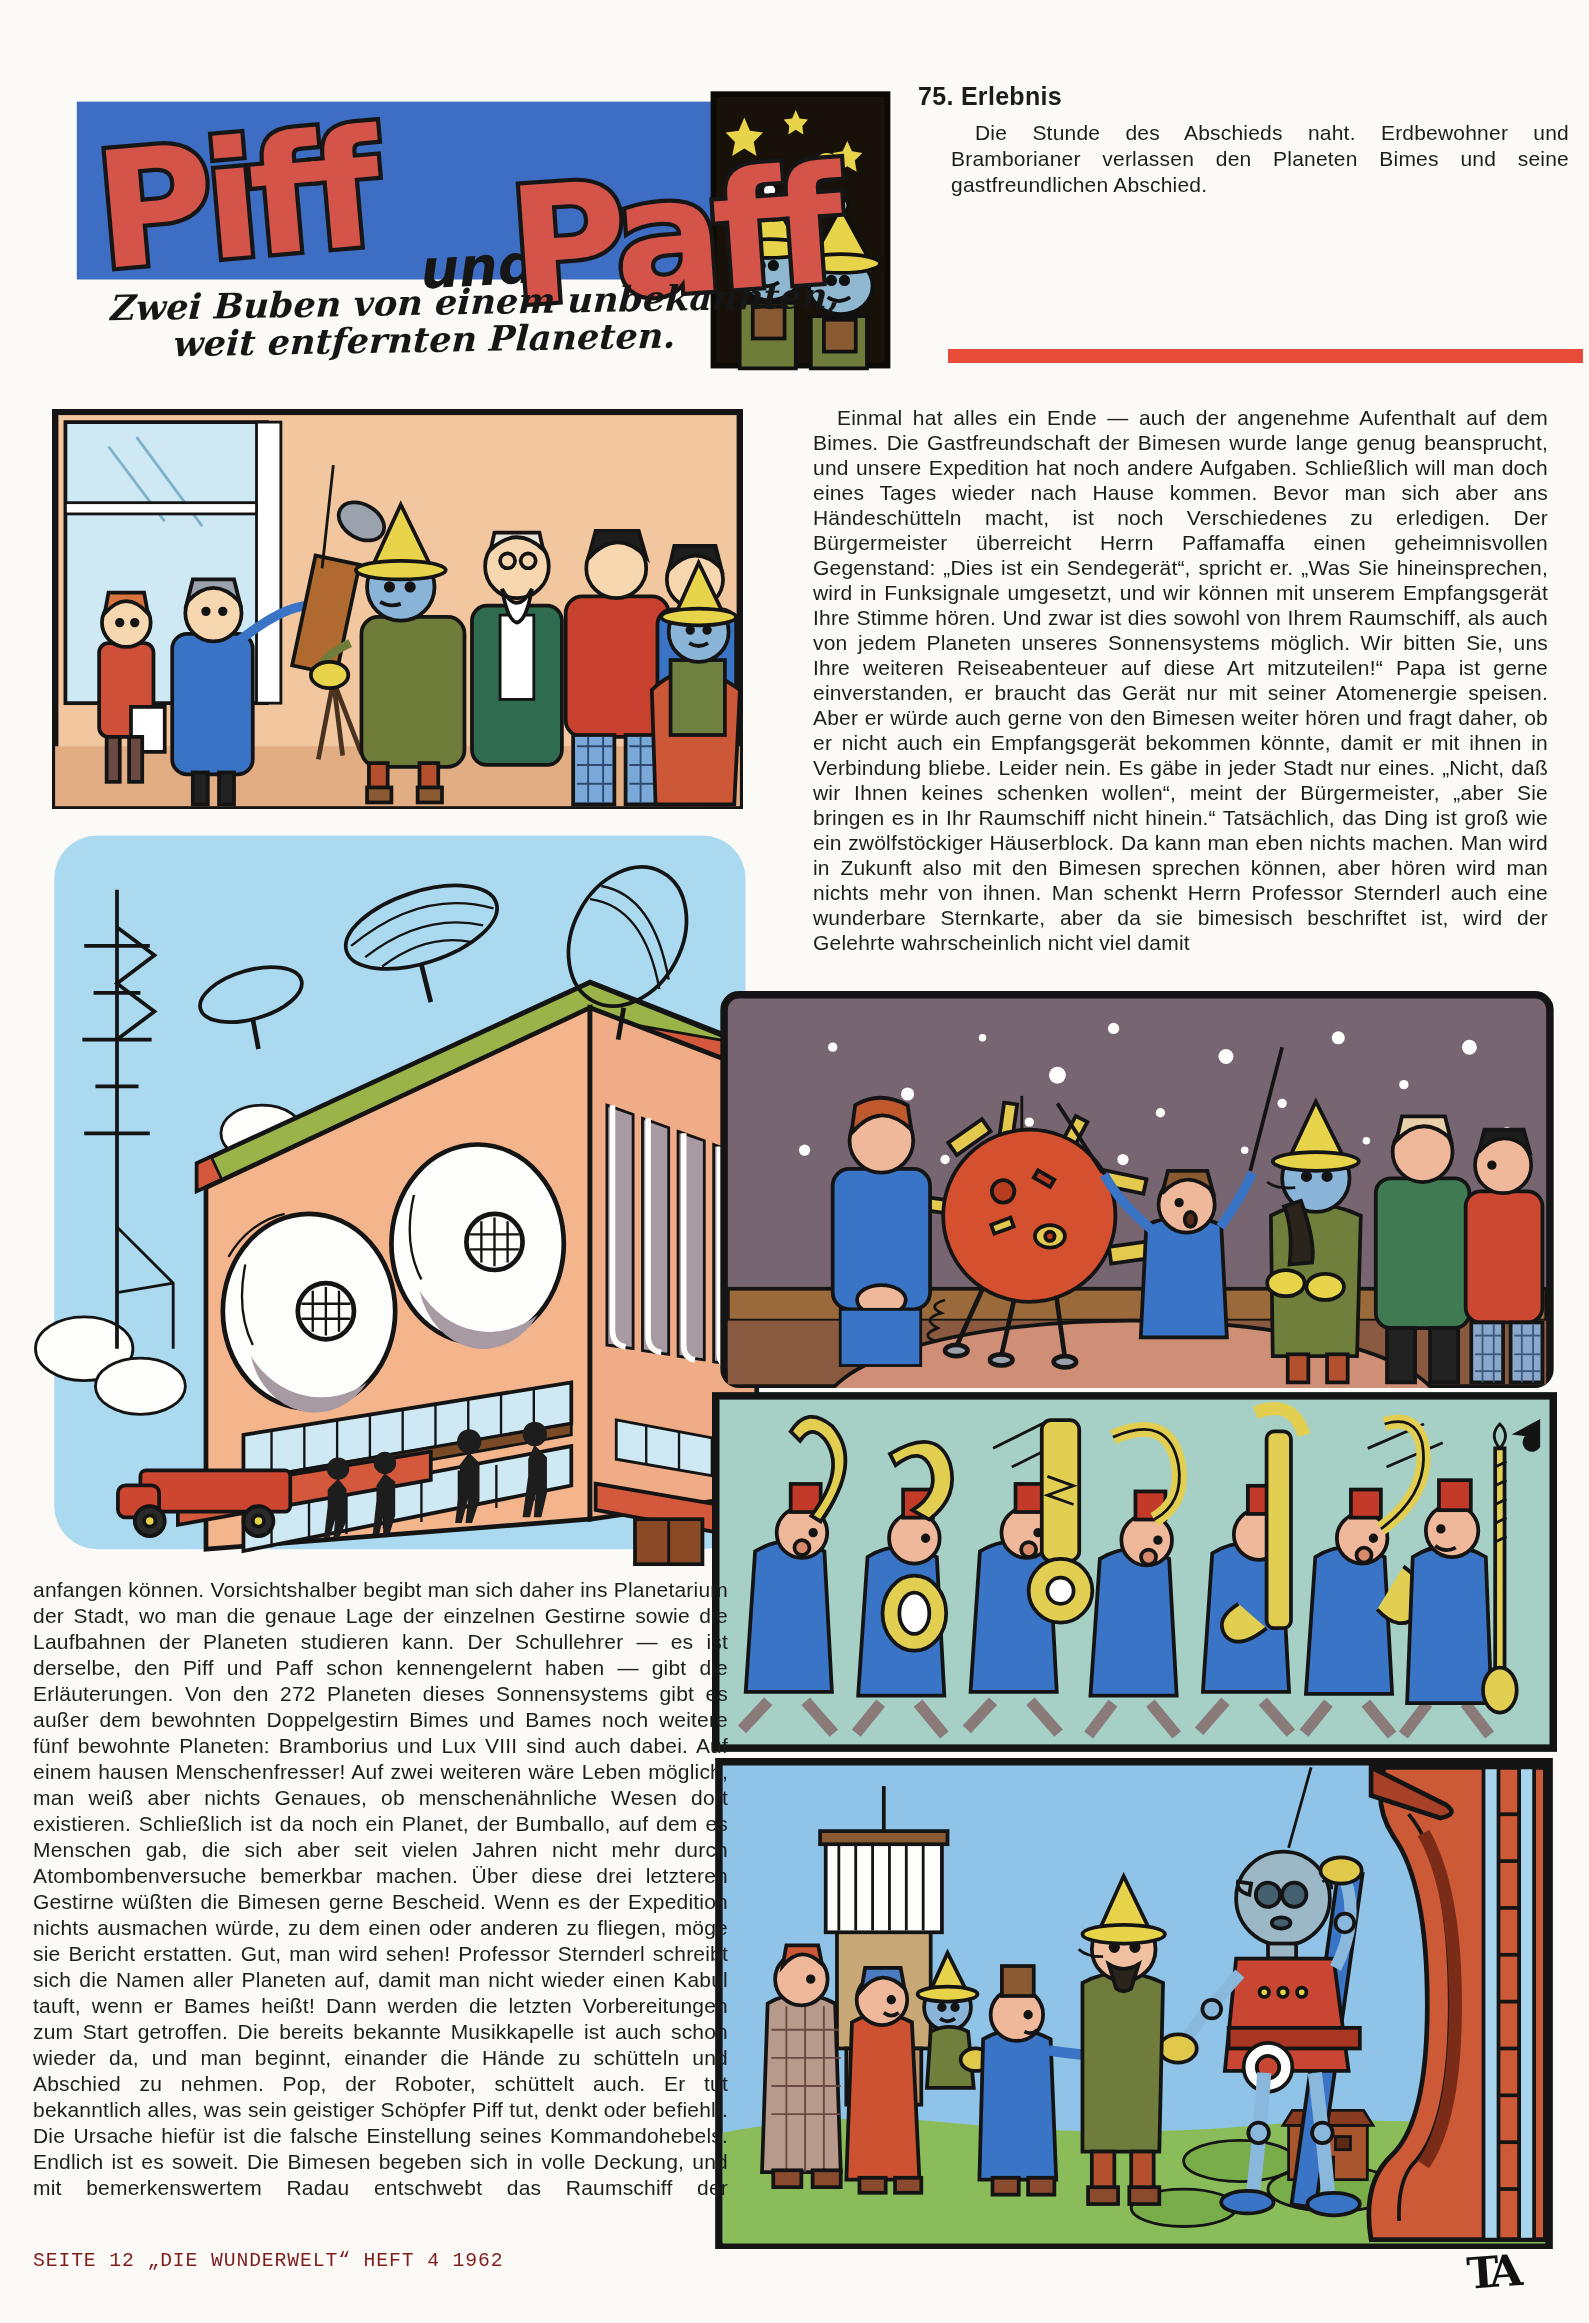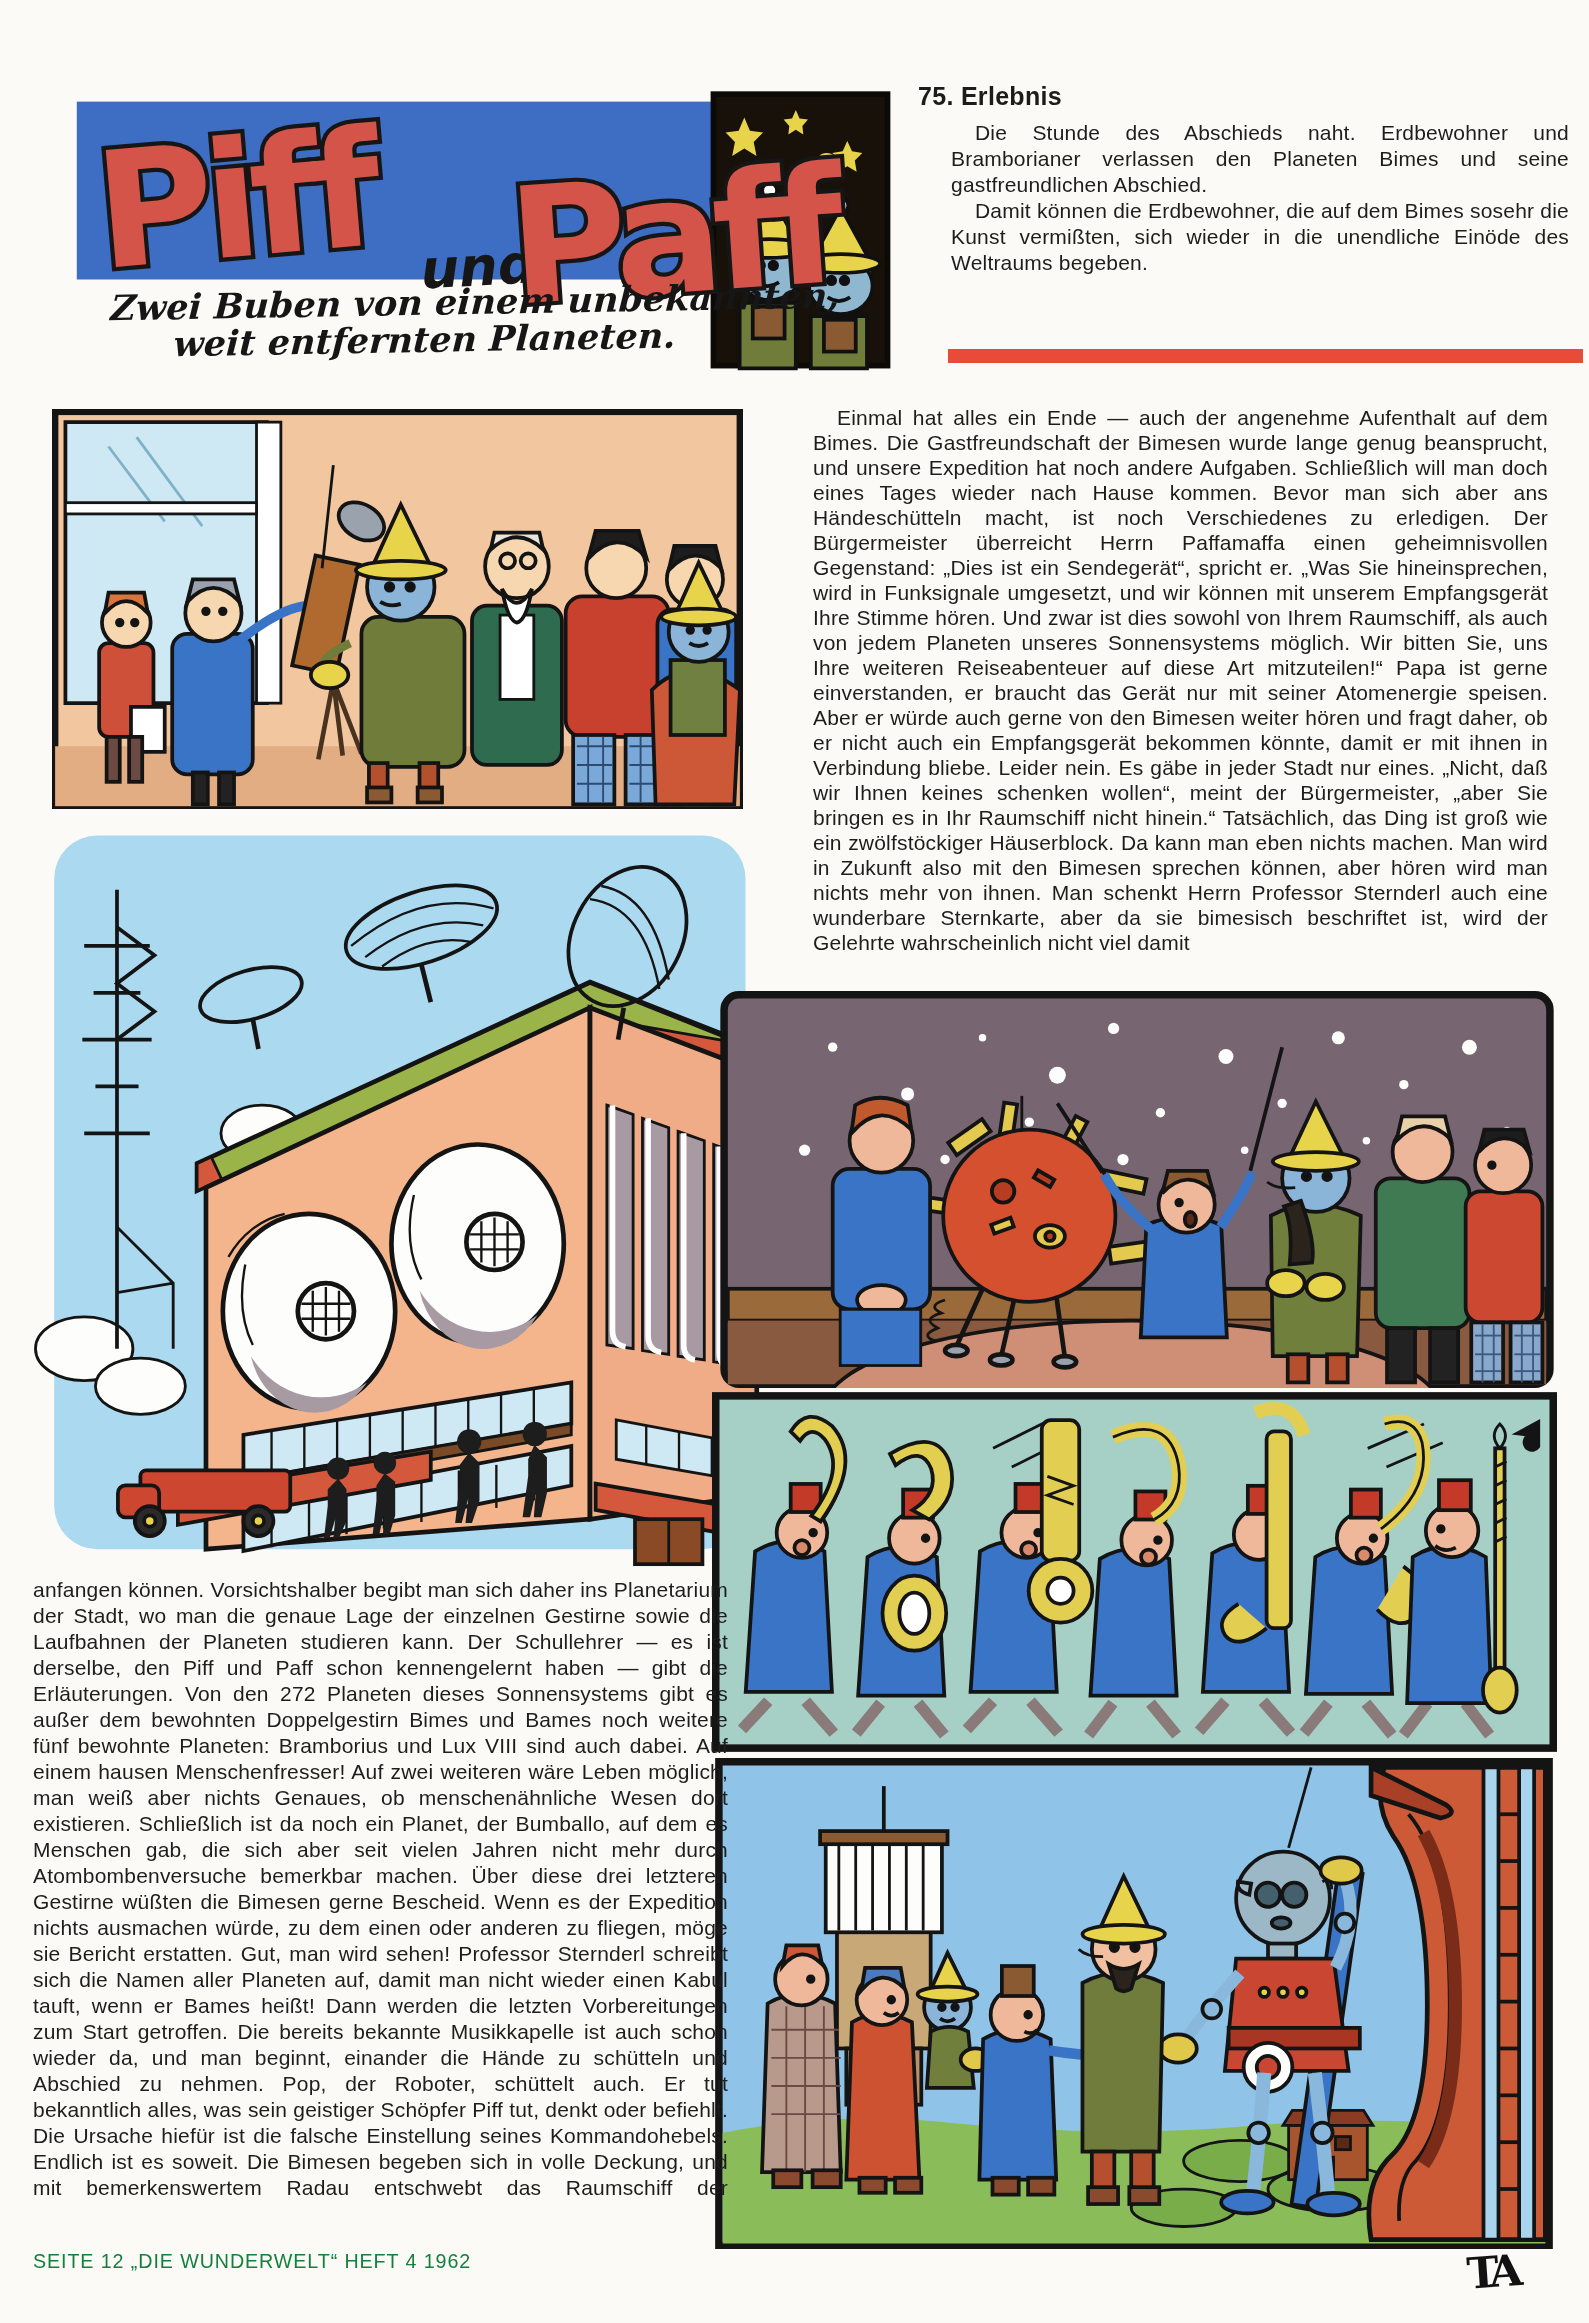--- a/index.html
+++ b/index.html
@@ -5,21 +5,21 @@
   html,body{margin:0;padding:0;}
   body{width:1589px;height:2324px;position:relative;background:#fbfaf6;
        font-family:"Liberation Sans",sans-serif;color:#1c1c1c;overflow:hidden;}
   .abs{position:absolute;}
   .jtext{text-align:justify;font-family:"Liberation Sans",sans-serif;color:#1d1d1d;}
   .jtext p{margin:0;text-indent:24px;}
   .colL{font-size:21px;line-height:26px;letter-spacing:0.2px;}
   .colR{font-size:21px;line-height:25px;letter-spacing:0.2px;}
   .intro{font-size:21px;line-height:26px;letter-spacing:0.2px;}
   .heading{font-weight:bold;font-size:25px;letter-spacing:0.3px;}
-  .footer{font-size:19.7px;letter-spacing:0.9px;color:#15803d;}
+  .footer{font-size:19.7px;letter-spacing:0.9px;color:#7f1d1d;font-family:Liberation Mono, monospace;}
   .redrule{background:#e84c38;height:14px;}
   .subtitle{font-family:"DejaVu Serif",serif;font-style:italic;font-weight:bold;
             font-size:35px;color:#161616;transform:skewX(-4deg) rotate(-1deg);white-space:nowrap;}
   svg{display:block;}
   .sig{font-family:"DejaVu Serif",serif;font-weight:bold;font-size:43px;color:#111;
        transform:rotate(-4deg);letter-spacing:-7.5px;}
 </style>
 </head>
 <body>
 
@@ -68,21 +68,20 @@
     </g>
   </svg>
 </div>
 
 <div class="abs subtitle" style="left:111px;top:281px;">Zwei Buben von einem unbekannten,</div>
 <div class="abs subtitle" style="left:174px;top:319px;">weit entfernten Planeten.</div>
 
 <div class="abs heading" style="left:918px;top:82px;">75. Erlebnis</div>
 <div class="abs jtext intro" style="left:951px;top:120px;width:618px;">
   <p>Die Stunde des Abschieds naht. Erdbewohner und Bramborianer verlassen den Planeten Bimes und seine gastfreundlichen Abschied.</p>
-  <p>Damit können die Erdbewohner, die auf dem Bimes sosehr die Kunst vermißten, sich wieder in die unendliche Einöde des Weltraums begeben.</p>
 </div>
 <div class="abs redrule" style="left:948px;top:349px;width:635px;"></div>
 
 <div class="abs" style="left:52px;top:409px;">
 <svg width="691" height="400" viewBox="0 0 737 427">
   <rect x="3" y="3" width="731" height="421" fill="#f2c69e" stroke="#141414" stroke-width="7"></rect>
 
   <g>
     <rect x="14" y="14" width="215" height="300" fill="#cfe9f4" stroke="#141414" stroke-width="4"></rect>
     <rect x="218" y="14" width="26" height="300" fill="#fff" stroke="#141414" stroke-width="3"></rect>

